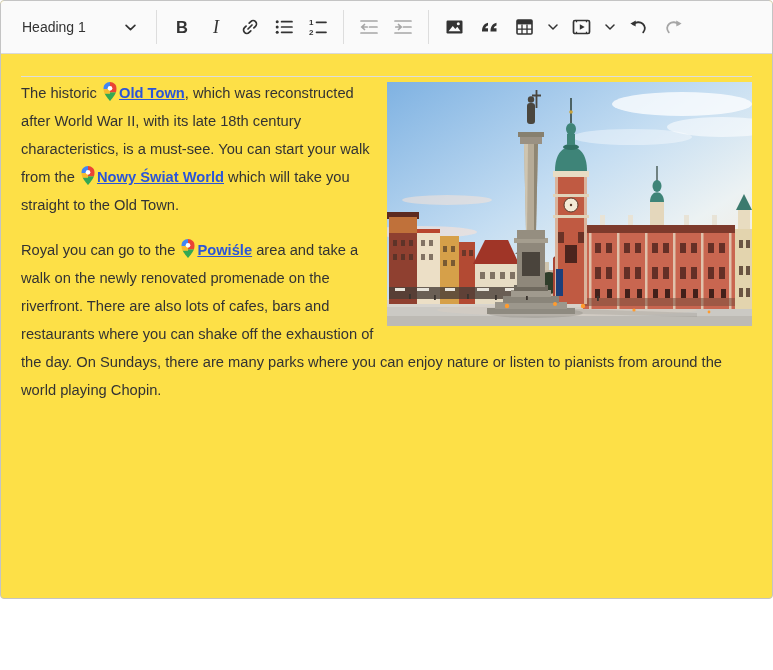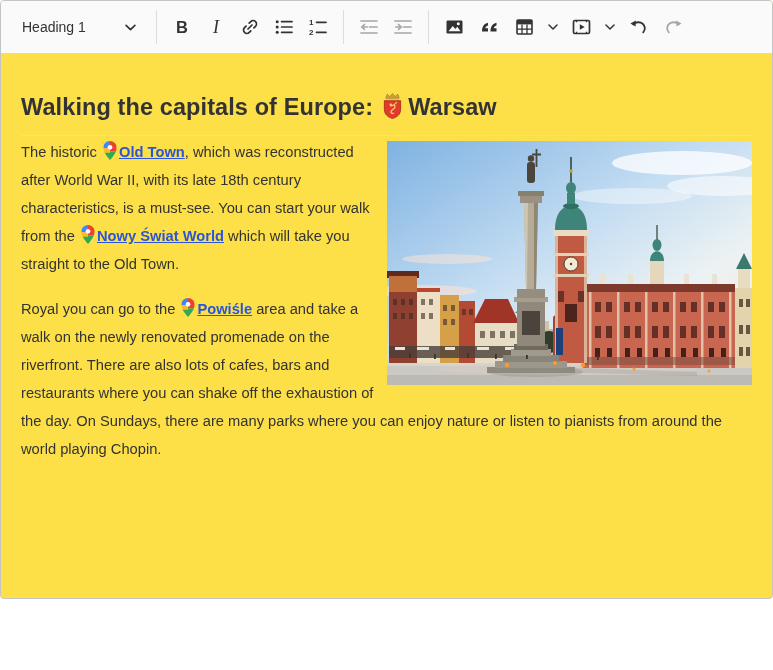--- a/index.html
+++ b/index.html
@@ -171,28 +171,20 @@
   <div class="content">
 
     <svg width="0" height="0" style="position:absolute">
       <defs>
           <clipPath id="pinClip">
             <path d="M7.5 0C3.4 0 0 3.4 0 7.5 0 13.2 7.5 21 7.5 21S15 13.2 15 7.5C15 3.4 11.6 0 7.5 0Z"></path>
           </clipPath>
         </defs>
     </svg>
 
-    <h1 class="title"><span>Walking the capitals of Europe:</span><svg class="emblem" width="23" height="27" viewBox="0 0 24 28">
-        <path d="M5 6 L6.5 2 L9 4.5 L12 1.5 L15 4.5 L17.5 2 L19 6 Z" fill="#c9a23a" stroke="#9a7a20" stroke-width="0.6"></path>
-        <rect x="5" y="6" width="14" height="1.6" fill="#c9a23a"></rect>
-        <path d="M3.5 9 H20.5 V18 C20.5 23.5 16.5 26.3 12 27.5 C7.5 26.3 3.5 23.5 3.5 18 Z" fill="#e23b2e" stroke="#a8201a" stroke-width="0.8"></path>
-        <circle cx="10.2" cy="13.2" r="1.3" fill="#f3cf6e"></circle>
-        <path d="M10.5 14.5 C13 12.8 15 13.5 14.5 15.8 C14 18.2 11 18 10.5 20.3 C10.2 21.8 11.5 22.6 13 22.1" fill="none" stroke="#f3cf6e" stroke-width="1.4" stroke-linecap="round"></path>
-        <path d="M13.5 13.3 L16.3 10.8" stroke="#f3cf6e" stroke-width="1.1" stroke-linecap="round"></path>
-      </svg><span>Warsaw</span></h1>
 
     <hr class="rule">
 
 
 
     <figure class="img-side">
       <svg class="photo" viewBox="0 0 365 244" preserveAspectRatio="none">
         <defs>
           <linearGradient id="sky" x1="0" y1="0" x2="0.85" y2="0.9">
             <stop offset="0" stop-color="#7fb2e2"></stop>

